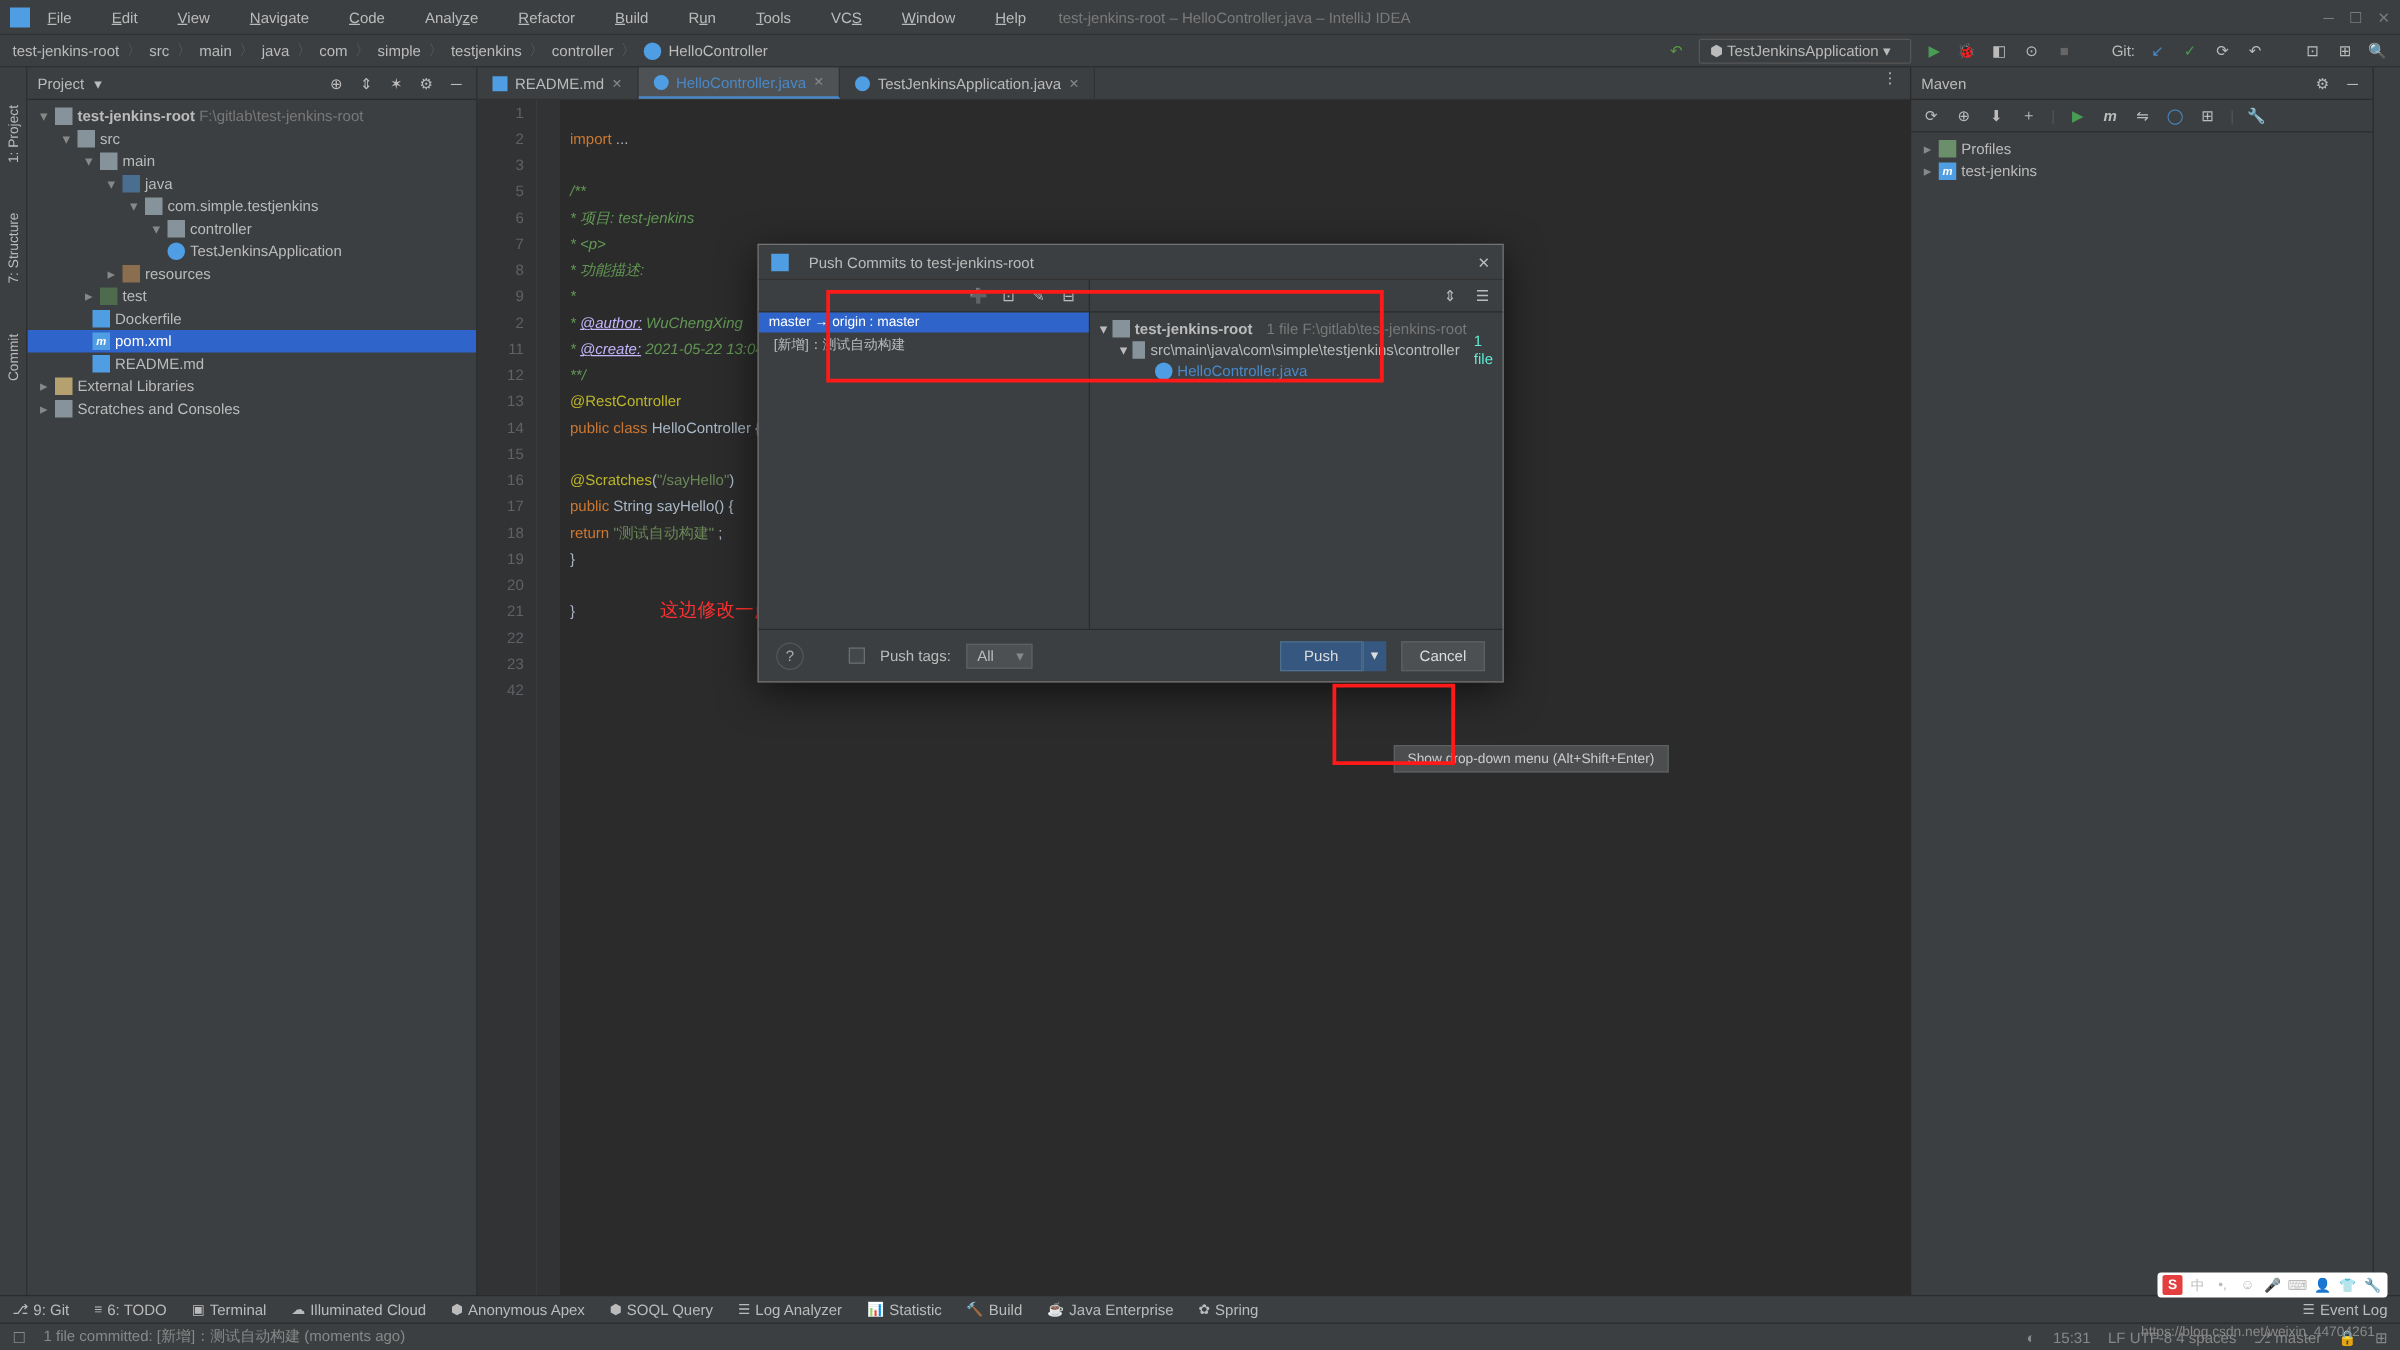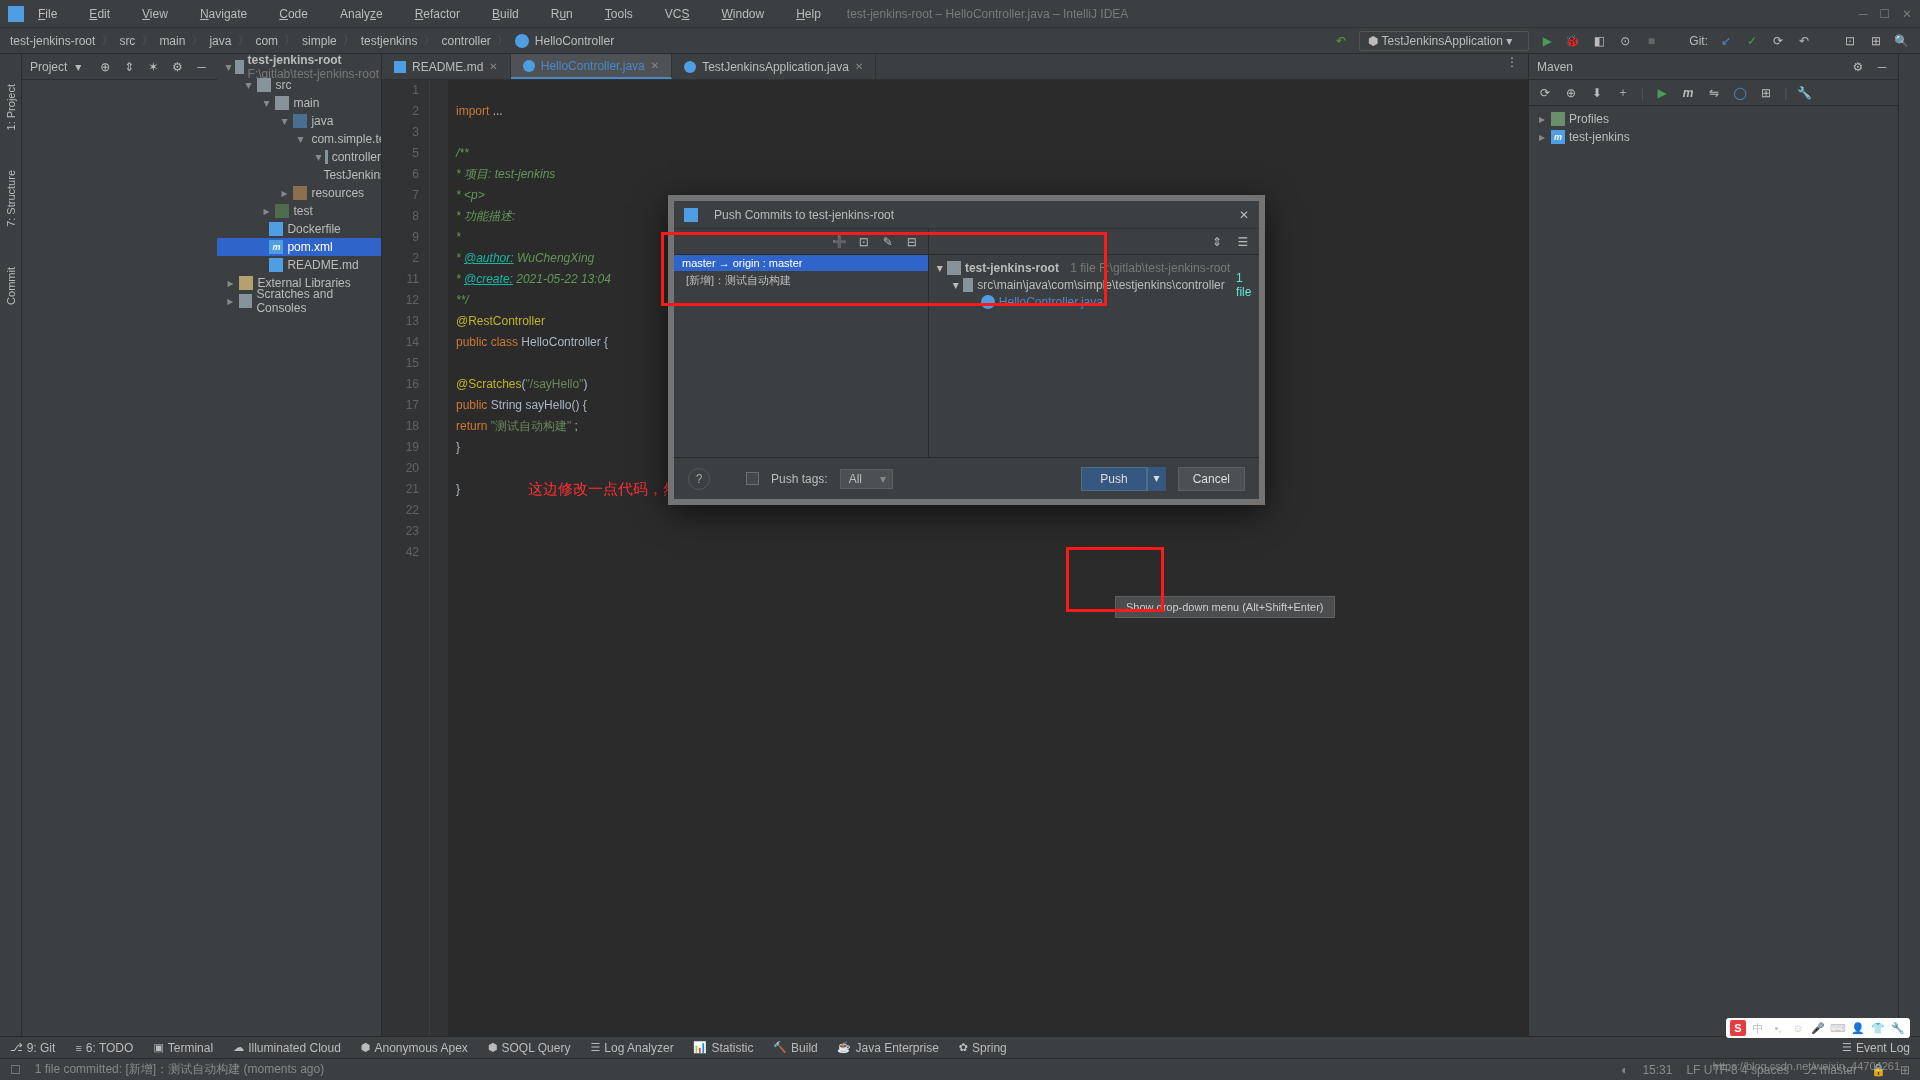--- a/index.html
+++ b/index.html
@@ -14,21 +14,21 @@
 .breadcrumb{height:26px;display:flex;align-items:center;padding:0 10px;gap:6px;border-bottom:1px solid #2b2b2b;background:#3c3f41}
 .breadcrumb .sep{color:#606060}
 .bc-item{color:#bbbbbb}
 .bc-right{margin-left:auto;display:flex;align-items:center;gap:10px}
 .run-config{background:#3c3f41;border:1px solid #555;padding:2px 16px 2px 8px;border-radius:2px;color:#bbbbbb}
 .toolbar-btn{width:16px;height:16px;color:#bbbbbb;cursor:pointer;display:inline-flex;align-items:center;justify-content:center}
 .main-area{display:flex;height:calc(100% - 28px - 26px - 22px - 22px);position:relative}
 .left-gutter{width:22px;background:#3c3f41;border-right:1px solid #2b2b2b;display:flex;flex-direction:column;align-items:center;padding-top:30px;gap:40px}
 .gutter-label{writing-mode:vertical-lr;transform:rotate(180deg);font-size:11px;color:#bbbbbb;cursor:pointer}
 .right-gutter{width:22px;background:#3c3f41;border-left:1px solid #2b2b2b}
-.project-panel{width:360px;background:#3c3f41;border-right:1px solid #2b2b2b;display:flex;flex-direction:row}
+.project-panel{width:360px;background:#3c3f41;border-right:1px solid #2b2b2b;display:flex;flex-direction:column}
 .panel-header{height:26px;display:flex;align-items:center;padding:0 8px;gap:8px;border-bottom:1px solid #2b2b2b}
 .panel-header .spacer{flex:1}
 .tree{padding:4px 0;overflow:auto;flex:1}
 .tree-row{display:flex;align-items:center;height:18px;padding-left:8px;gap:4px;cursor:pointer}
 .tree-row.sel{background:#2f65ca;color:#fff}
 .arrow{width:10px;text-align:center;color:#888}
 .ticon{width:14px;height:14px;display:inline-block}
 .ico-folder{background:#87939a}
 .ico-folder-open{background:#87939a}
 .ico-java{background:#4f9ee3;border-radius:50%}
@@ -42,28 +42,28 @@
 .tab .close{color:#888;font-size:10px}
 .tab-icon{width:12px;height:12px}
 .code{display:flex;flex:1;font-family:'JetBrains Mono',Consolas,monospace;font-size:13px;line-height:21px}
 .gutter{width:48px;text-align:right;padding-right:10px;color:#606366;background:#313335;border-right:1px solid #3c3f41}
 .gutter-icons{width:18px;background:#313335}
 .code-content{flex:1;padding-left:8px;color:#a9b7c6;position:relative}
 .kw{color:#cc7832}
 .str{color:#6a8759}
 .ann{color:#bbb529}
 .doc{color:#629755;font-style:italic}
-.doctag{color:#14b8a6;font-style:italic;text-decoration:underline}
+.doctag{color:#c4b5fd;font-style:italic;text-decoration:underline}
 .maven-panel{width:370px;background:#3c3f41;border-left:1px solid #2b2b2b;display:flex;flex-direction:column}
 .mv-toolbar{height:26px;display:flex;align-items:center;gap:10px;padding:0 8px;border-bottom:1px solid #2b2b2b}
 .bottom-tabs{height:22px;background:#3c3f41;border-top:1px solid #2b2b2b;display:flex;align-items:center;padding:0 10px;gap:20px}
 .bt-item{display:flex;align-items:center;gap:4px;color:#bbbbbb;cursor:pointer;font-size:11px}
 .status-bar{height:22px;background:#3c3f41;border-top:1px solid #2b2b2b;display:flex;align-items:center;padding:0 10px;gap:14px;font-size:11px;color:#888}
 .status-bar .push-right{margin-left:auto}
-.dialog{position:absolute;left:668px;top:195px;width:597px;height:310px;background:#3c3f41;border:6px solid #737373;box-shadow:0 8px 30px rgba(0,0,0,0.6);z-index:100}
+.dialog{position:absolute;left:606px;top:195px;width:597px;height:351px;background:#3c3f41;border:1px solid #737373;box-shadow:0 8px 30px rgba(0,0,0,0.6);z-index:100}
 .dlg-title{height:28px;display:flex;align-items:center;padding:0 10px;gap:8px;border-bottom:1px solid #323232}
 .dlg-body{height:calc(100% - 28px - 42px);display:flex}
 .dlg-left{width:300px;border-right:1px solid #2b2b2b;display:flex;flex-direction:column}
 .dlg-left-head{height:26px;display:flex;justify-content:flex-end;align-items:center;gap:8px;padding:0 8px;border-bottom:1px solid #2b2b2b}
 .branch-line{background:#2f65ca;color:#fff;padding:2px 8px;font-size:11px}
 .commit-line{padding:2px 12px;font-size:11px;color:#bbbbbb}
 .dlg-right{flex:1;display:flex;flex-direction:column}
 .dlg-right-head{height:26px;display:flex;justify-content:flex-end;align-items:center;gap:10px;padding:0 8px;border-bottom:1px solid #2b2b2b}
 .file-tree{padding:4px;font-size:11px}
 .file-row{display:flex;align-items:center;gap:4px;height:17px}

